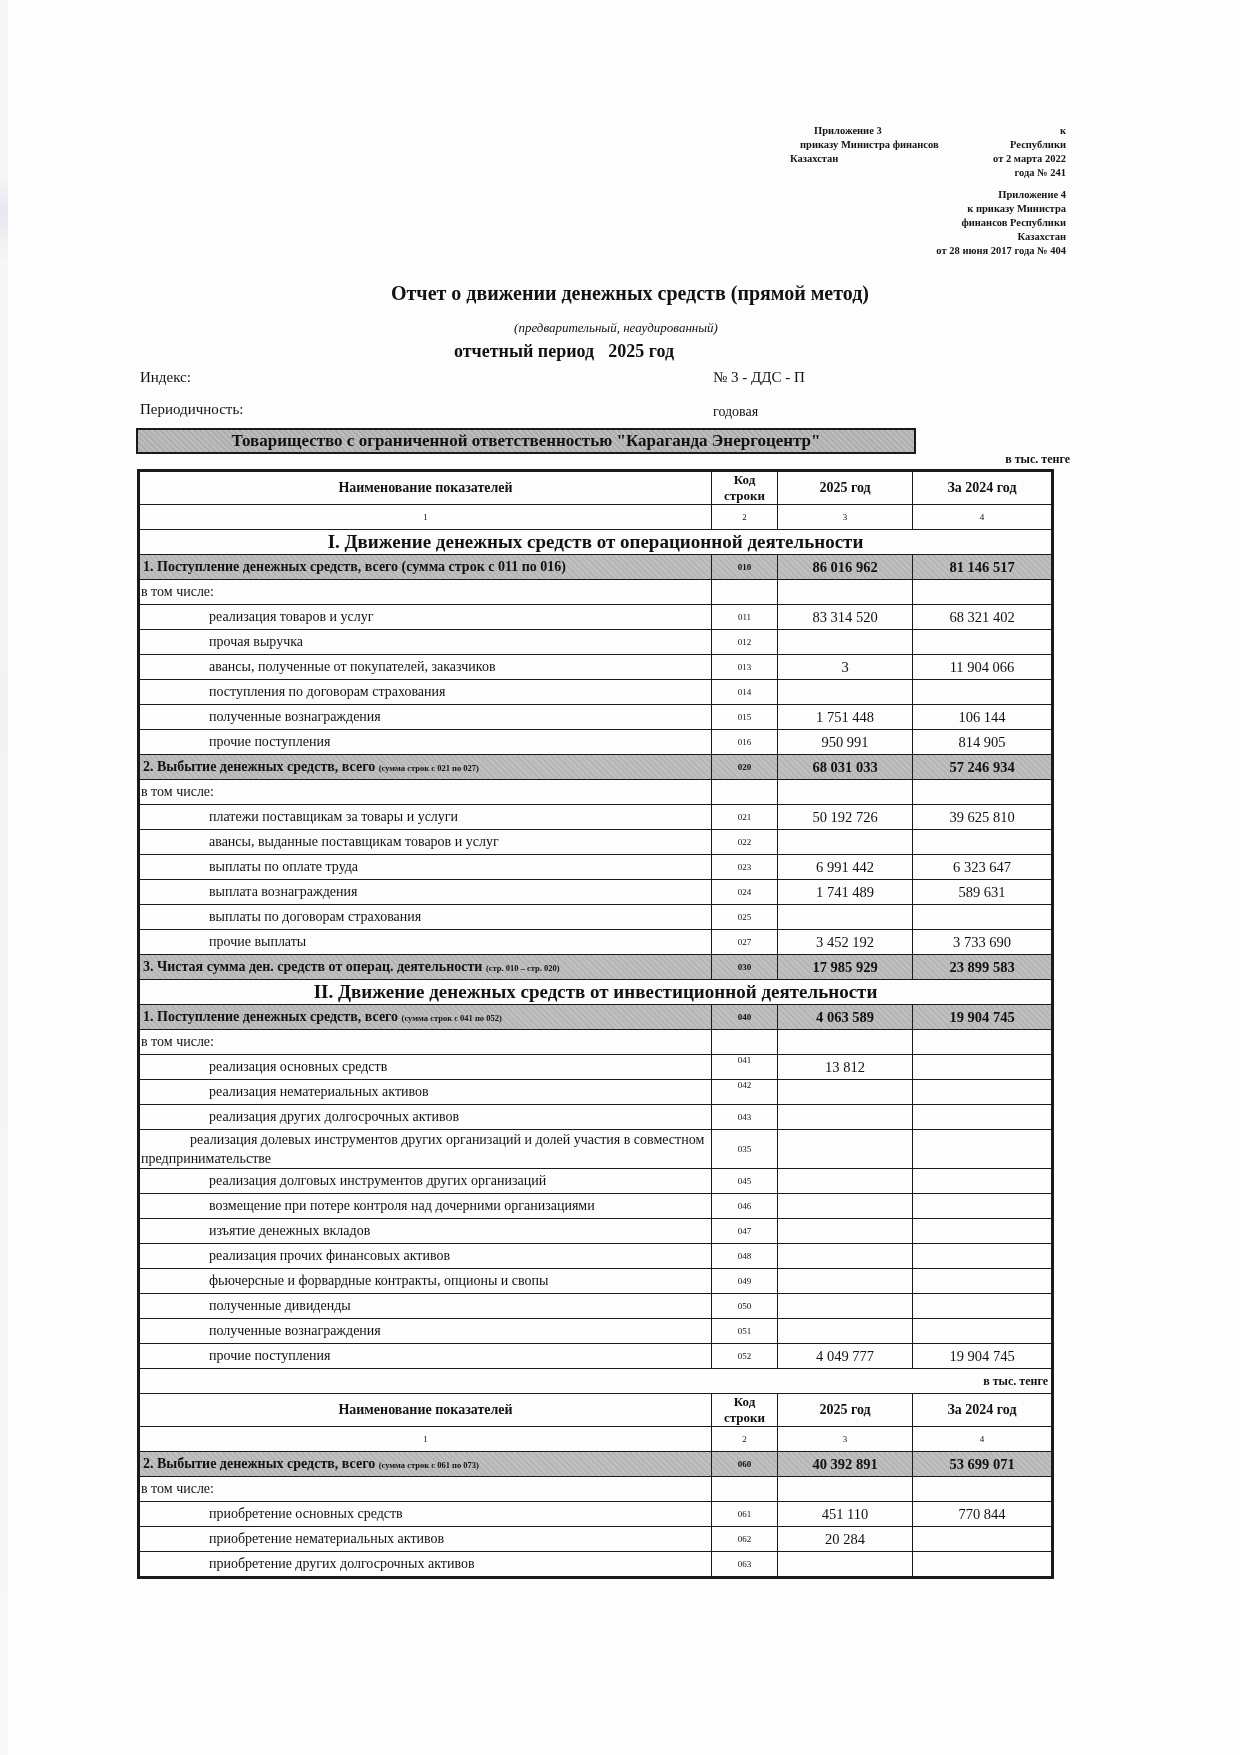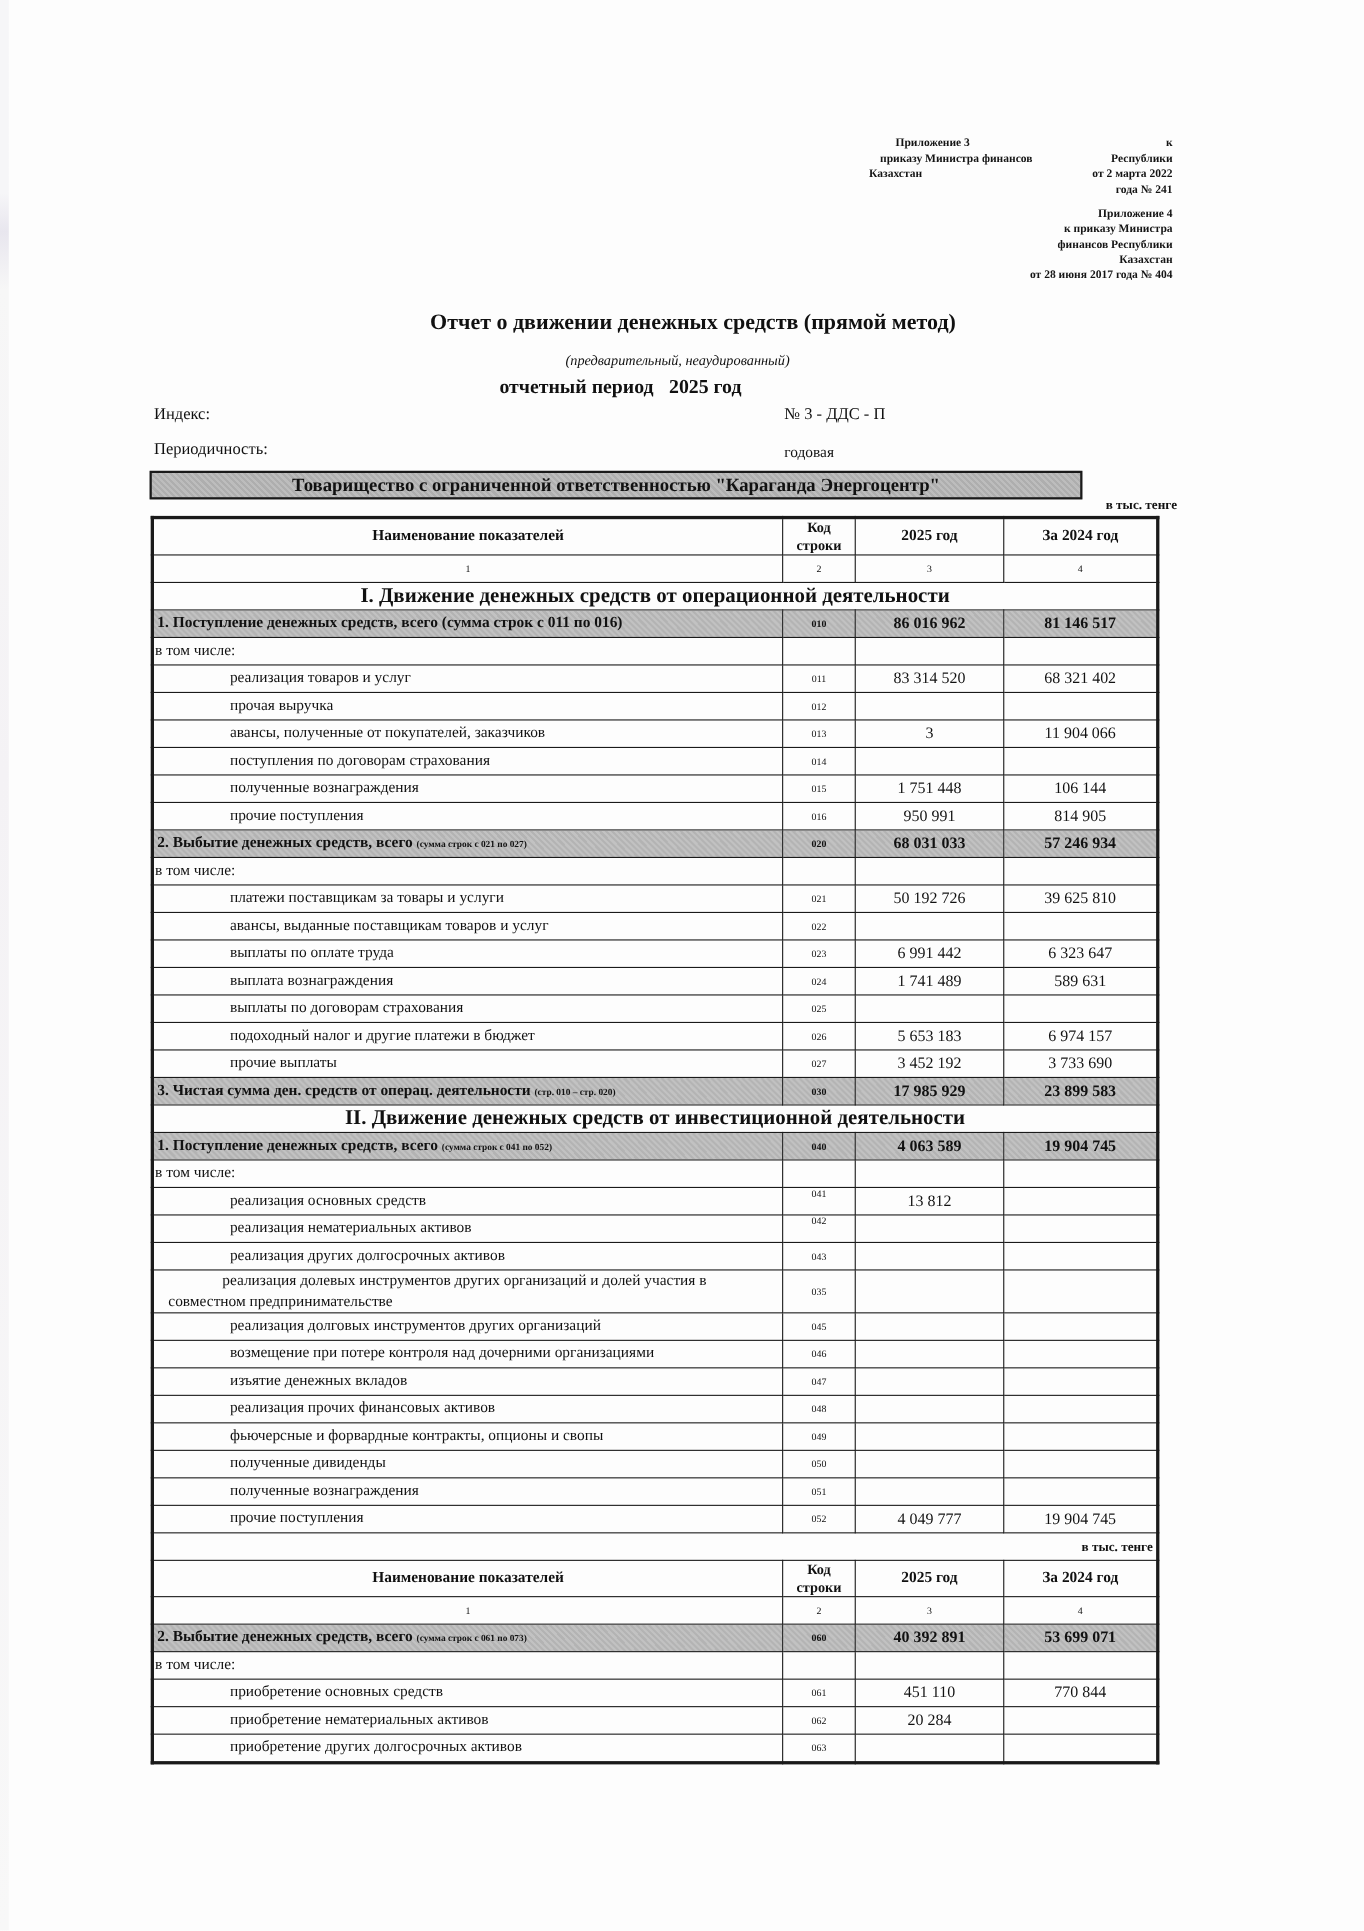--- a/index.html
+++ b/index.html
@@ -17,21 +17,21 @@
   .title { left:0; width:1240px; top:282px; text-align:center; font-size:20px; font-weight:bold; padding-left:20px; box-sizing:border-box; }
   .subtitle { left:0; width:1132px; top:320px; text-align:center; font-size:13px; font-style:italic; padding-left:100px; box-sizing:border-box; }
   .period { left:0; width:1028px; top:341px; text-align:center; font-size:18px; font-weight:bold; padding-left:100px; box-sizing:border-box; }
   .period .yr { margin-left:14px; }
   .lbl { font-size:15px; }
   .idx-label { left:140px; top:369px; }
   .idx-value { left:713px; top:369px; }
   .per-label { left:140px; top:401px; }
   .per-value { left:713px; top:404px; font-size:14px; }
   .banner {
-    left:136px; top:428px; width:848px; height:26px;
+    left:136px; top:428px; width:780px; height:26px;
     background:#b7b7b7; border:2px solid #1a1a1a; box-sizing:border-box;
     text-align:center; font-weight:bold; font-size:17px; line-height:22px;
     background-image:repeating-linear-gradient(45deg, rgba(255,255,255,0.08) 0 2px, rgba(0,0,0,0.05) 2px 4px);
   }
   .unit { right:170px; font-weight:bold; font-size:12px; }
   .unit1 { top:452px; }
   table.grid {
     position:absolute; left:137px; width:848px; border-collapse:collapse;
     table-layout:fixed; font-size:14px;
   }
@@ -48,21 +48,21 @@
   .total td { background:#bdbdbd; font-weight:bold;
     background-image:repeating-linear-gradient(45deg, rgba(255,255,255,0.07) 0 2px, rgba(0,0,0,0.05) 2px 4px); }
   .total .nm { font-size:14px; }
   .total .nm small { font-size:8.5px; font-weight:bold; }
   .total .v { font-size:14.5px; }
   td.code { text-align:center; font-size:9px; }
   td.v { text-align:center; font-size:14.5px; }
   .item .nm { padding-left:69px; font-size:14px; }
   .sub .nm { font-size:14px; padding-left:1px; }
   .item.two td { height:38px; }
-  .item.two .nm { padding-left:13px; text-indent:49px; line-height:19px; }
+  .item.two .nm { padding-left:1px; text-indent:49px; line-height:19px; }
   .unitrow td { height:16px; text-align:right; font-weight:bold; font-size:12px; padding:0 2px; border-left:1.5px solid #1a1a1a; }
   .hdr2 td { height:44px; }
   .item td.v, .item td.code { vertical-align:middle; }
   .top td.code { vertical-align:top; }
   .scan-edge { left:0; top:0; width:8px; height:1755px;
     background:linear-gradient(to bottom, #f6f6f8 0 10%, #e8e6ee 12%, #f7f7f7 15%, #f4f2f5 40%, #f8f8f8 100%); }
 </style>
 </head>
 <body>
 
@@ -207,26 +207,20 @@
         <td class="v">1 741 489</td>
         <td class="v">589 631</td>
       </tr>
   <tr class="item">
         <td class="nm">выплаты по договорам страхования</td>
         <td class="code">025</td>
         <td class="v"></td>
         <td class="v"></td>
       </tr>
   <tr class="item">
-        <td class="nm">подоходный налог и другие платежи в бюджет</td>
-        <td class="code">026</td>
-        <td class="v">5 653 183</td>
-        <td class="v">6 974 157</td>
-      </tr>
-  <tr class="item">
         <td class="nm">прочие выплаты</td>
         <td class="code">027</td>
         <td class="v">3 452 192</td>
         <td class="v">3 733 690</td>
       </tr>
   <tr class="total">
     <td class="nm"><span>3. Чистая сумма ден. средств от операц. деятельности</span> <small>(стр. 010 – стр. 020)</small></td>
     <td class="code">030</td>
     <td class="v">17 985 929</td>
     <td class="v">23 899 583</td>

